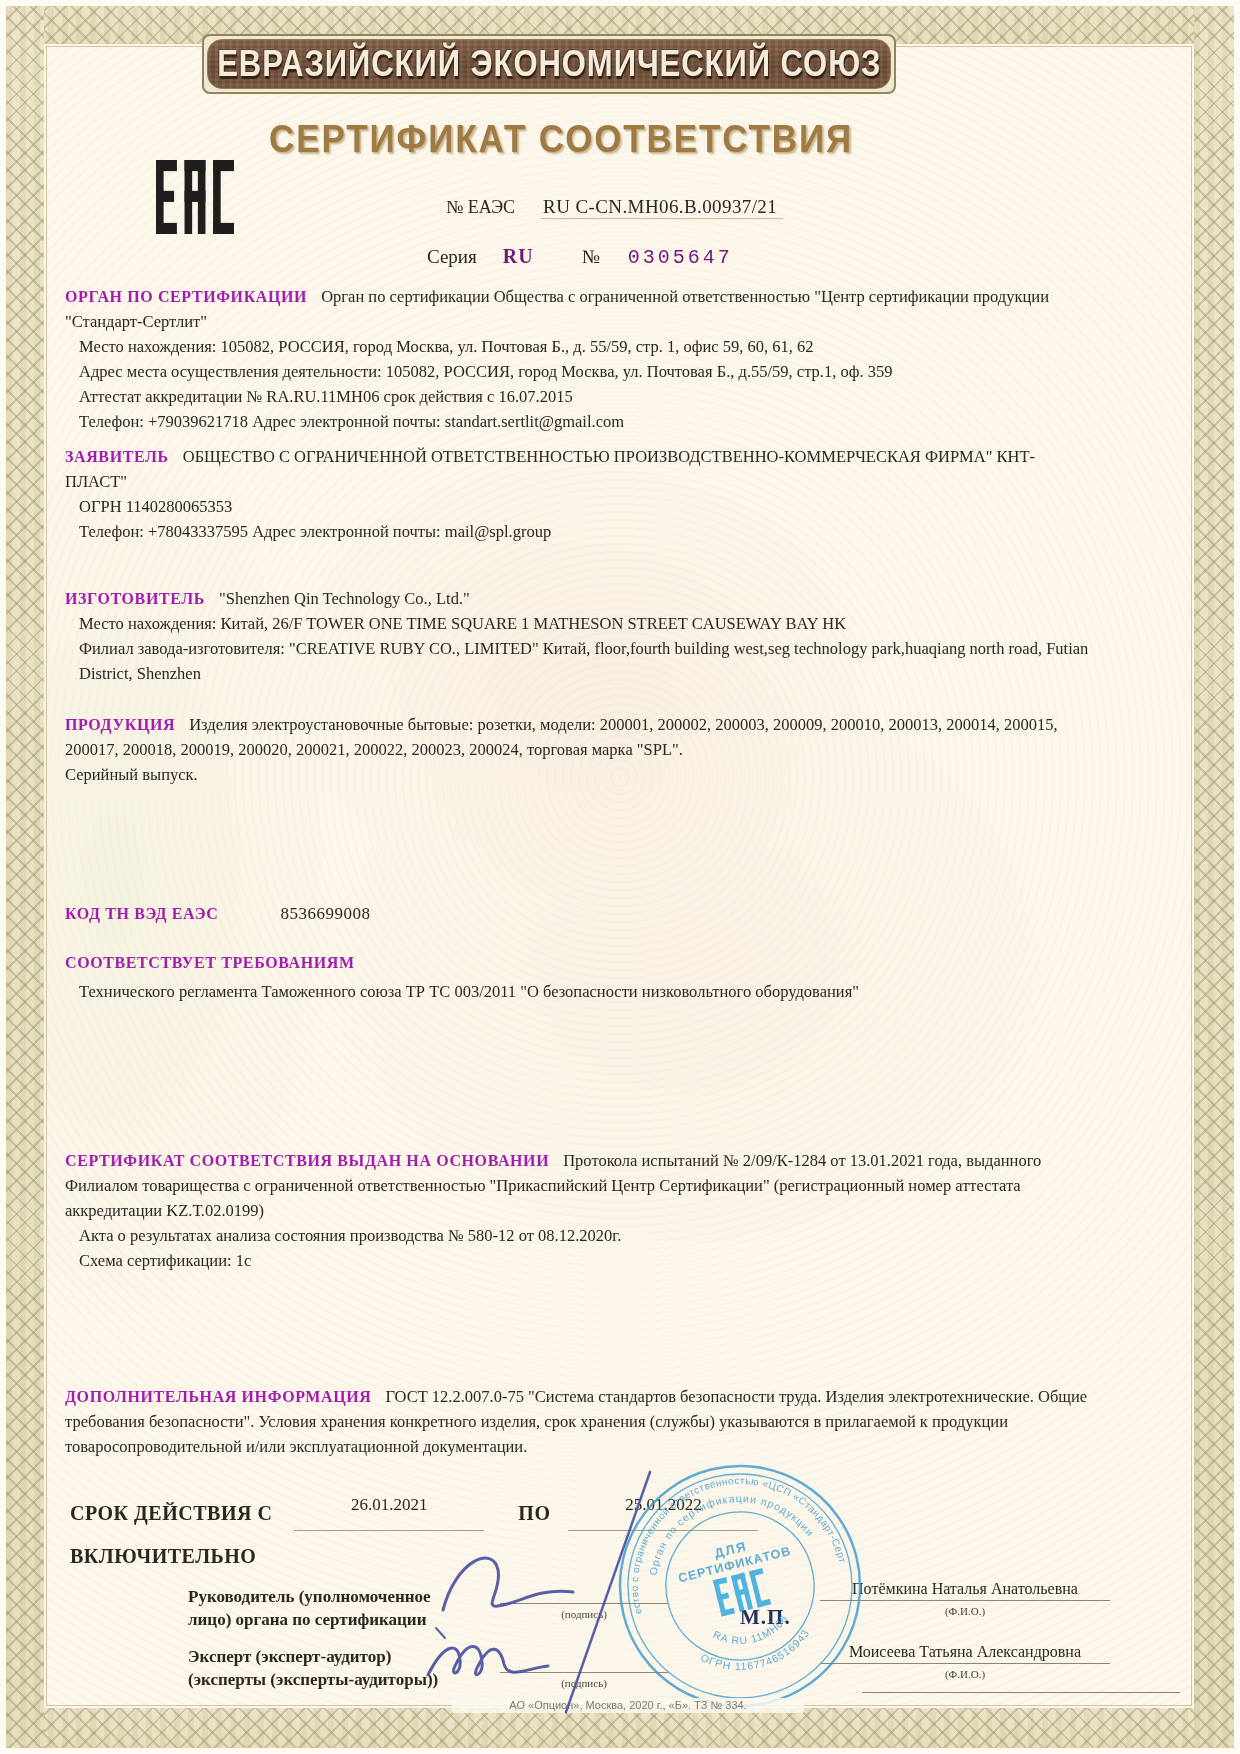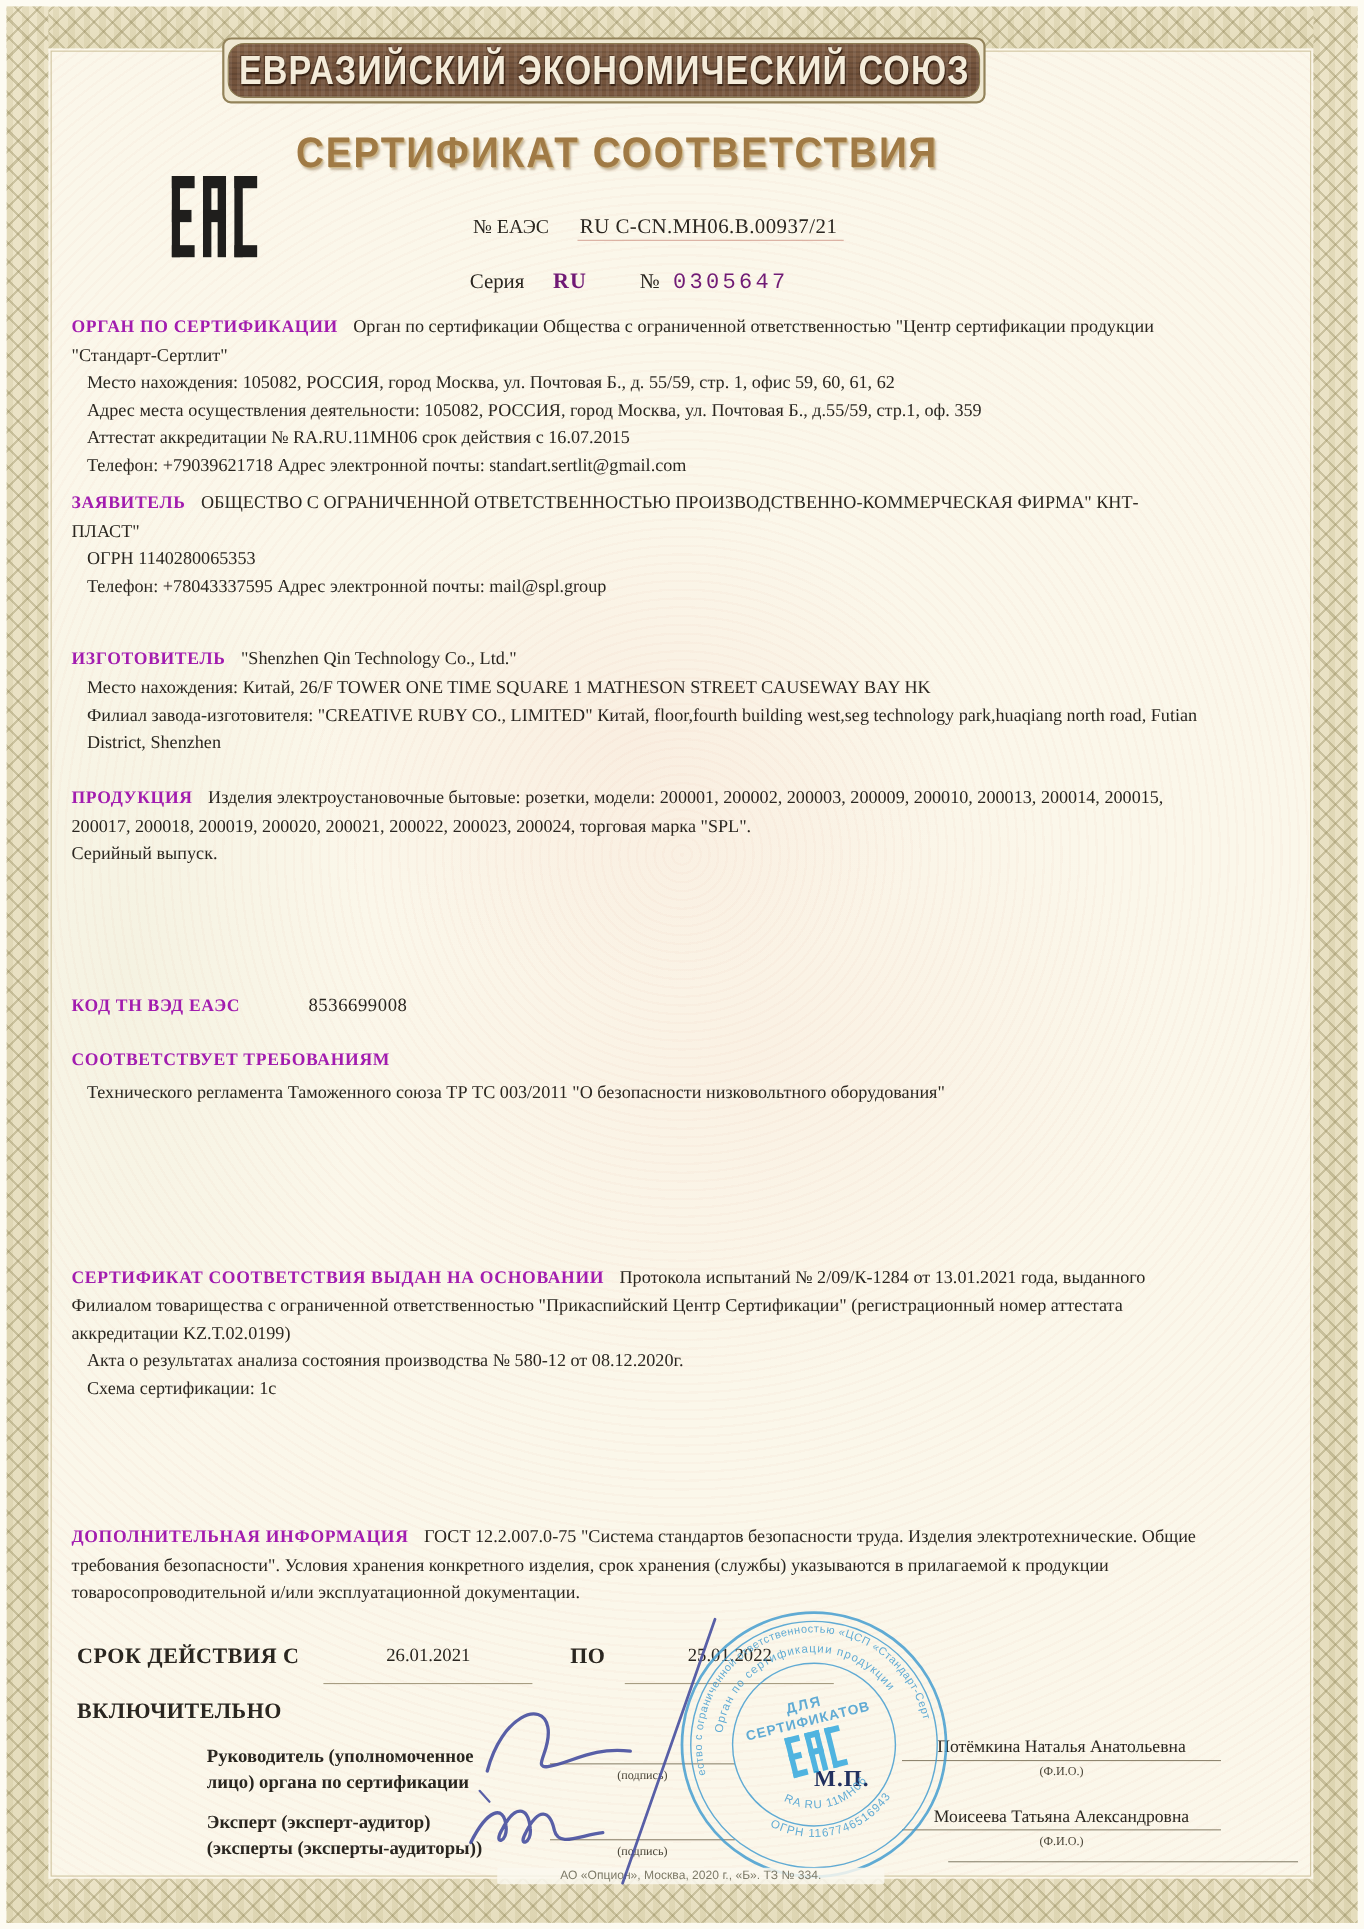--- a/index.html
+++ b/index.html
@@ -55,36 +55,36 @@
   
   .eac-logo{position:absolute;z-index:2;left:156px;top:160px;}
   
   .cert-title{
     position:absolute;z-index:2;left:260px;top:118px;width:600px;text-align:center;
     font-family:"Liberation Sans", sans-serif;font-weight:bold;font-size:36px;letter-spacing:2px;
     color:#a07a45;white-space:nowrap;transform:scale(.97,1.08);
     text-shadow:1px 1px 0 #cdb687, 2px 2px 2px rgba(120,90,50,.40);
   }
   .num-row{position:absolute;z-index:2;left:430px;top:196px;font-size:18px;white-space:nowrap;}
-  .num-label{margin-right:26px;}
+  .num-label{margin-right:26px;margin-left:16px;}
   .num-value{font-size:19px;letter-spacing:.4px;border-bottom:1.5px solid rgba(195,125,110,.55);padding:0 6px 1px 2px;}
   .series-row{position:absolute;z-index:2;left:427px;top:245px;font-size:19px;white-space:nowrap;}
   .series-value{font-weight:bold;font-size:20px;margin-left:26px;letter-spacing:1px;}
   .no-sign{margin-left:48px;}
-  .serial{font-family:"Liberation Mono", monospace;font-size:20px;letter-spacing:3px;margin-left:12px;}
+  .serial{font-family:"Liberation Mono", monospace;font-size:20px;letter-spacing:3px;margin-left:28px;}
   .red{color:#701a75;}
   
   .sec{position:absolute;z-index:2;left:65px;width:1028px;font-size:16.5px;line-height:25px;}
   .sec .h{font-weight:bold;font-size:16px;letter-spacing:.6px;margin-right:14px;color:#a21caf;}
   .sec .ln{padding-left:14px;}
   .code-val{margin-left:48px;font-size:17px;letter-spacing:.5px;}
   
   .validity{position:absolute;z-index:2;left:70px;top:1495px;width:1030px;}
   .vh{font-weight:bold;font-size:20px;letter-spacing:.5px;}
-  .vrow{display:flex;align-items:flex-start;}
+  .vrow{display:flex;align-items:center;}
   .date-cell{display:inline-block;text-align:center;font-size:17px;border-bottom:1px solid #a79d82;padding-bottom:15px;}
   .date-cell.d1{width:190px;margin-left:22px;}
   .vh.po{margin-left:34px;}
   .date-cell.d2{width:190px;margin-left:18px;}
   .inclusive{margin-top:14px;}
   
   .sig-label{position:absolute;z-index:2;left:188px;width:320px;font-weight:bold;font-size:17px;line-height:23px;}
   .sig-line{position:absolute;z-index:2;width:168px;border-top:1px solid #8f8670;text-align:center;}
   .sig-caption{font-size:11px;color:#4a4538;}
   .name-cell{position:absolute;z-index:2;width:290px;text-align:center;font-size:16px;}

